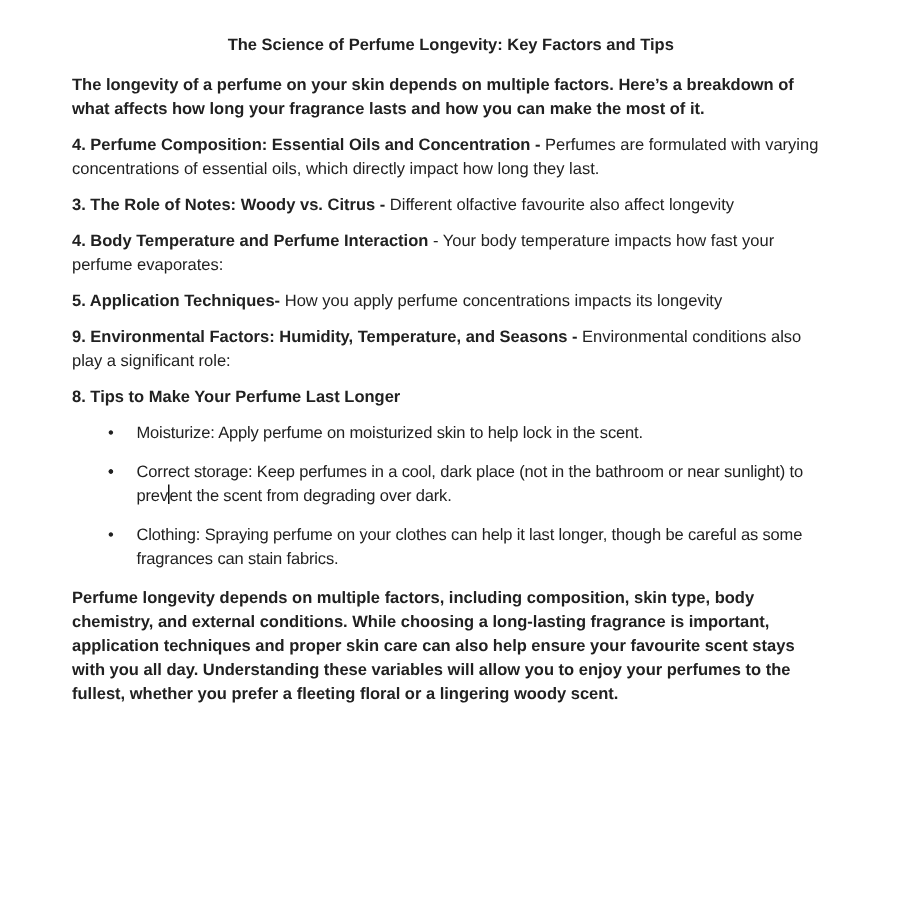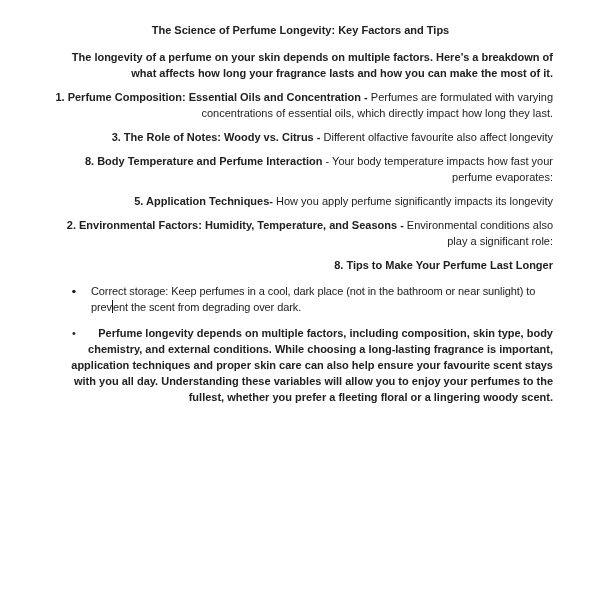--- a/index.html
+++ b/index.html
@@ -23,21 +23,20 @@
   }
   .doc-title {
     font-size: 11px;
     line-height: 16px;
     font-weight: bold;
     text-align: center;
     margin: 0 0 11px 0;
   }
   p.para {
     margin: 0 0 8px 0;
-    text-align: right;
   }
   .bold-para {
     font-weight: bold;
   }
   .section-heading {
     font-weight: bold;
   }
   ul.tips {
     list-style: none;
     margin: 2px 0 0 0;
@@ -69,58 +68,58 @@
 <body>
 
 <div class="page">
 
   <h1 class="doc-title">The Science of Perfume Longevity: Key Factors and Tips</h1>
 
   <p class="para bold-para">The longevity of a perfume on your skin depends on multiple factors. Here’s a breakdown of what affects how long your fragrance lasts and how you can make the most of it.</p>
 
   <div id="sections">
   <p class="para">
-    <span class="section-heading">1. Perfume Composition: Essential Oils and Concentration - </span><span>Perfumes are formulated with varying concentrations of essential oils, which directly impact how long they last.</span>
+    <span class="section-heading">4. Perfume Composition: Essential Oils and Concentration - </span><span>Perfumes are formulated with varying concentrations of essential oils, which directly impact how long they last.</span>
   </p>
 
   <p class="para">
     <span class="section-heading">3. The Role of Notes: Woody vs. Citrus - </span><span>Different olfactive favourite also affect longevity</span>
   </p>
 
 
   <p class="para">
-    <span class="section-heading">8. Body Temperature and Perfume Interaction</span><span> - Your body temperature impacts how fast your perfume evaporates:</span>
+    <span class="section-heading">4. Body Temperature and Perfume Interaction</span><span> - Your body temperature impacts how fast your perfume evaporates:</span>
   </p>
 
   <p class="para">
-    <span class="section-heading">5. Application Techniques-</span><span> How you apply perfume significantly impacts its longevity</span>
+    <span class="section-heading">5. Application Techniques-</span><span> How you apply perfume concentrations impacts its longevity</span>
   </p>
 
   <p class="para">
-    <span class="section-heading">2. Environmental Factors: Humidity, Temperature, and Seasons - </span><span>Environmental conditions also play a significant role:</span>
+    <span class="section-heading">9. Environmental Factors: Humidity, Temperature, and Seasons - </span><span>Environmental conditions also play a significant role:</span>
   </p>
 
   <p class="para">
     <span class="section-heading">8. Tips to Make Your Perfume Last Longer</span><span></span>
   </p>
 </div>
 
   <ul class="tips" id="tips">
   <li>
-    <span class="glyph">•</span><span></span>
+    <span class="glyph">•</span><span>Moisturize: Apply perfume on moisturized skin to help lock in the scent.</span><span></span>
   </li>
 
   <li>
     <span class="glyph">•</span><span></span>
   </li>
 
   <li>
     <span class="glyph">•</span><span>Correct storage: Keep perfumes in a cool, dark place (not in the bathroom or near sunlight) to prev</span><span class="caret"></span><span>ent the scent from degrading over dark.</span>
   </li>
 
   <li>
-    <span class="glyph">•</span><span></span>
+    <span class="glyph">•</span><span>Clothing: Spraying perfume on your clothes can help it last longer, though be careful as some fragrances can stain fabrics.</span><span></span>
   </li>
 </ul>
 
   <p class="para bold-para">Perfume longevity depends on multiple factors, including composition, skin type, body chemistry, and external conditions. While choosing a long-lasting fragrance is important, application techniques and proper skin care can also help ensure your favourite scent stays with you all day. Understanding these variables will allow you to enjoy your perfumes to the fullest, whether you prefer a fleeting floral or a lingering woody scent.</p>
 
 </div>
 
 </body></html>

